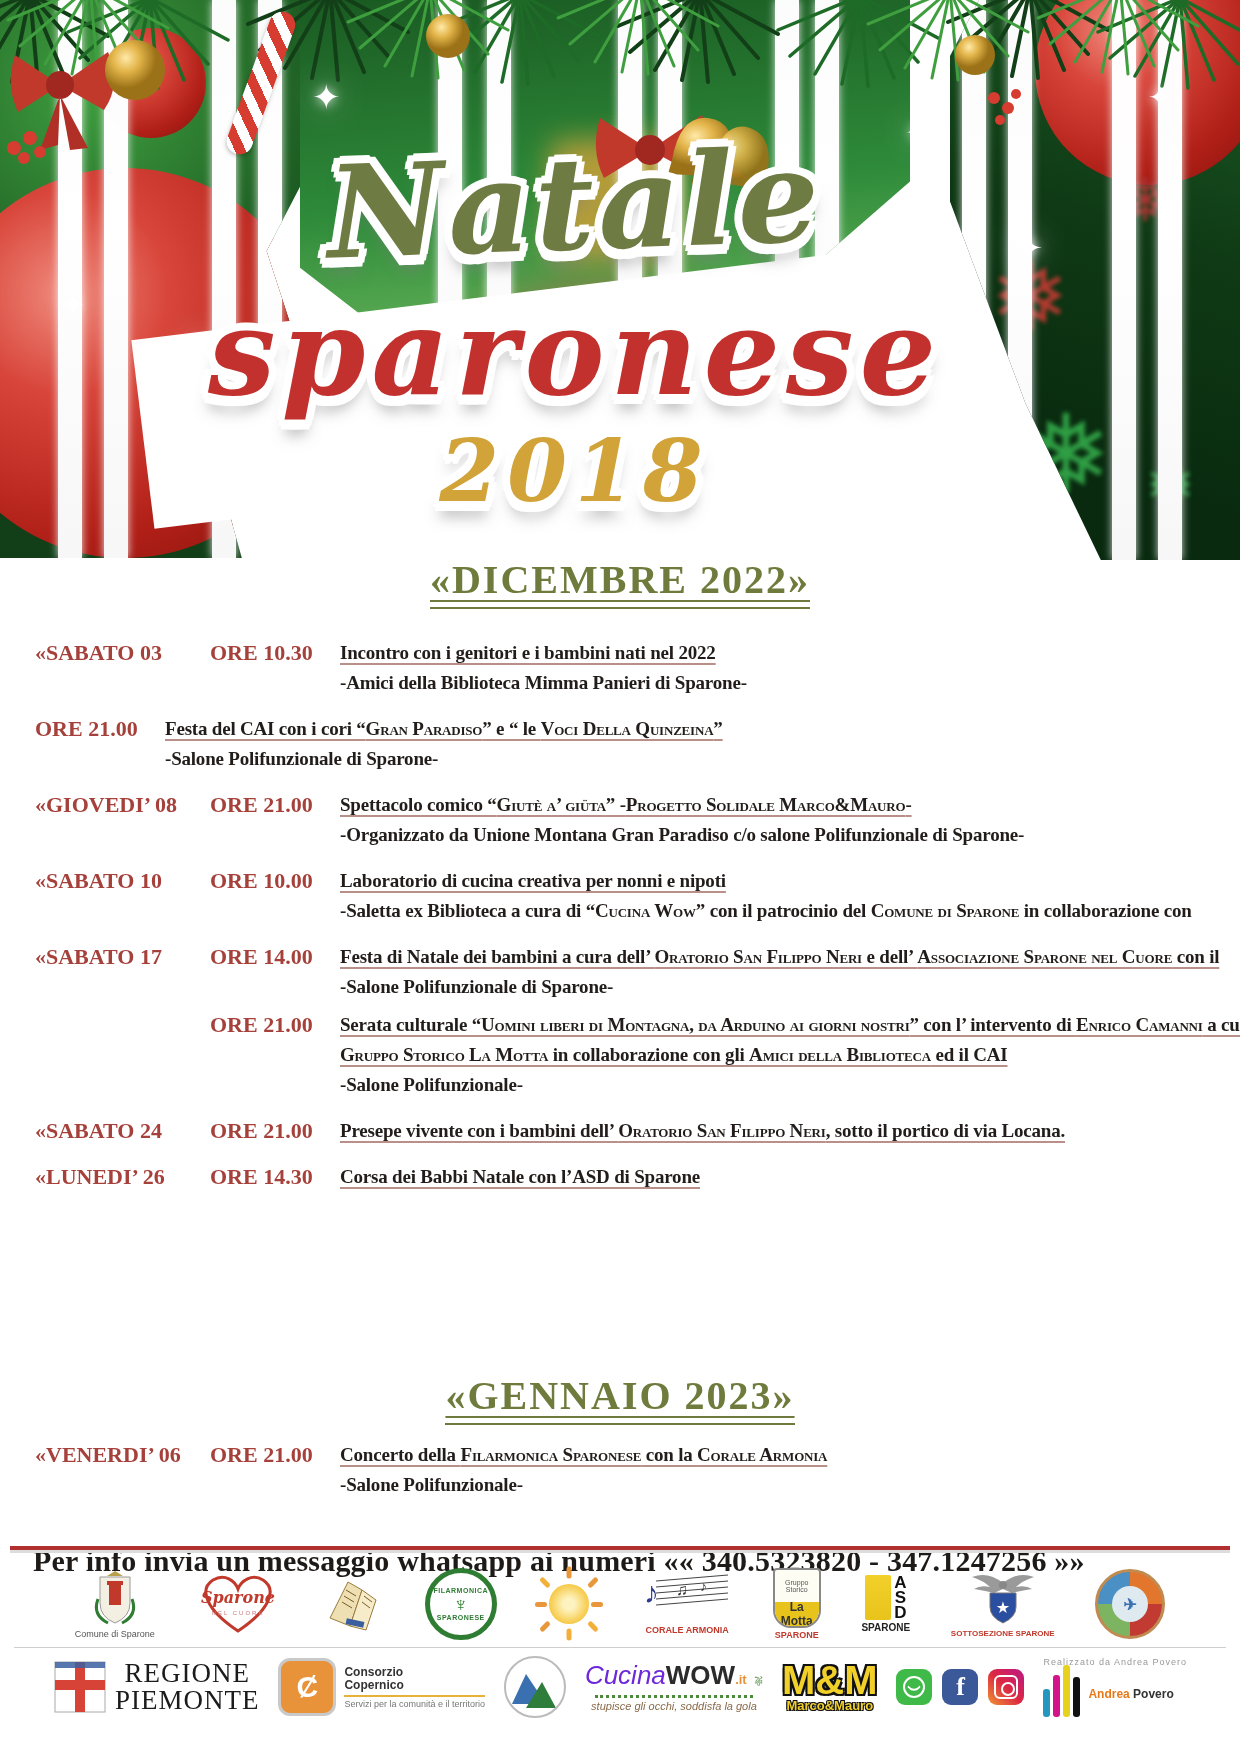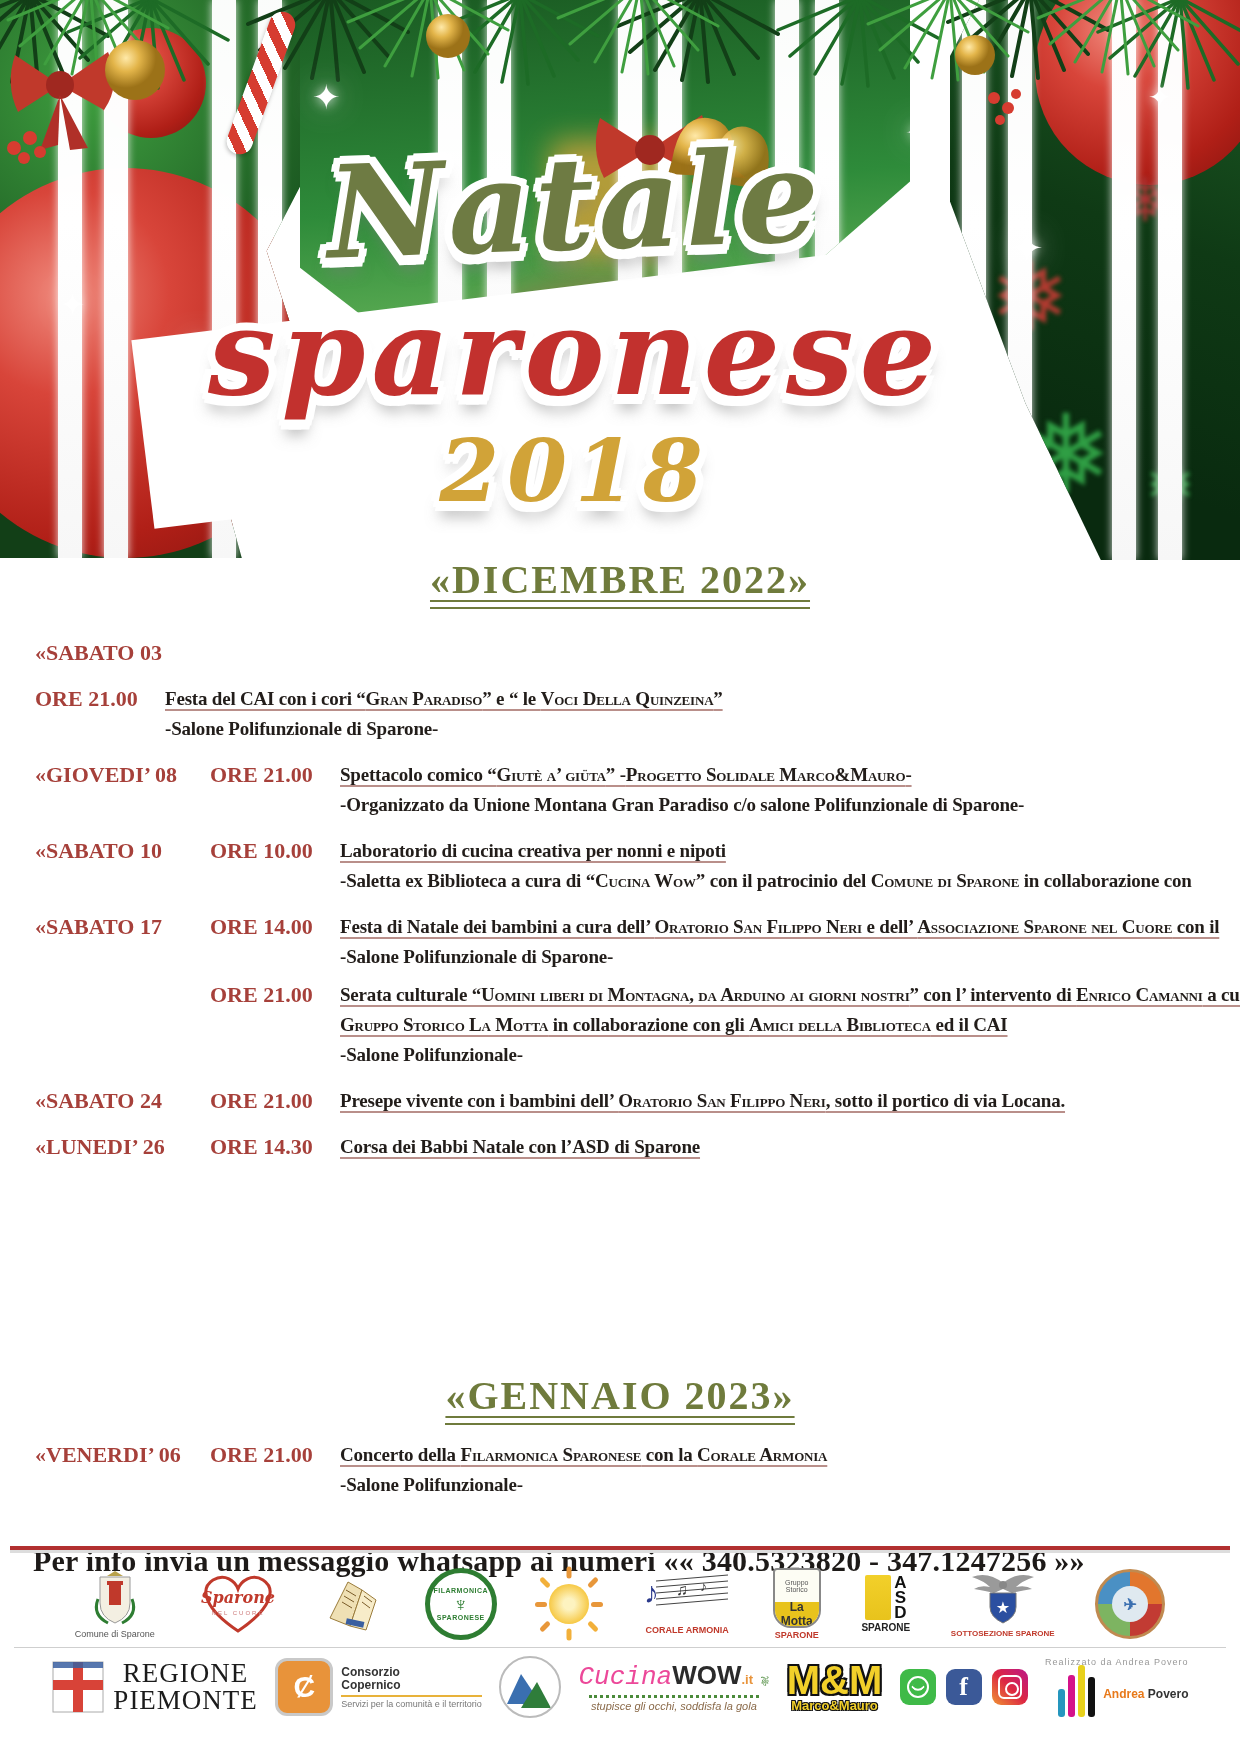--- a/index.html
+++ b/index.html
@@ -94,40 +94,40 @@
   .copern{display:flex;align-items:center;gap:8px;text-align:left;}
   .copern .sq{width:52px;height:52px;border-radius:12px;background:#e8933a;border:3px solid #c9c9c9;
      color:#fff;font-size:30px;font-weight:bold;display:flex;align-items:center;justify-content:center;}
   .copern .t1c{font-size:12px;font-weight:bold;color:#333;line-height:13px;}
   .copern .t2c{font-size:9px;color:#777;line-height:10px;border-top:2px solid #e8b23a;margin-top:3px;padding-top:2px;}
   .mount{width:58px;height:58px;border-radius:50%;border:2px solid #bbb;position:relative;overflow:hidden;background:#fff;}
   .mount .m1{position:absolute;left:6px;top:16px;width:0;height:0;border-left:14px solid transparent;border-right:20px solid transparent;border-bottom:30px solid #3a6fb0;}
   .mount .m2{position:absolute;left:20px;top:24px;width:0;height:0;border-left:16px solid transparent;border-right:14px solid transparent;border-bottom:26px solid #2f7d3a;}
   .wow{text-align:center;}
   .wow .l1{font-size:26px;line-height:26px;}
-  .wow .c1{font-family:Liberation Mono, monospace;font-style:italic;color:#ec4899;}
+  .wow .c1{font-family:Liberation Sans, sans-serif;font-style:italic;color:#6d28d9;}
   .wow .c2{font-weight:bold;color:#2b2b2b;font-family:"Liberation Sans",sans-serif;}
   .wow .c3{font-size:13px;color:#e8933a;font-weight:bold;}
   .wow .dots{border-top:3px dotted #4a8a3a;margin:2px 10px;}
   .wow .tag{font-size:11px;color:#8a6a4a;font-style:italic;}
   .mmlogo{text-align:center;font-family:"Liberation Sans",sans-serif;}
   .mmlogo .big{font-size:40px;line-height:36px;font-weight:bold;color:#f2d02a;
      text-shadow:-2px -2px 0 #111,2px -2px 0 #111,-2px 2px 0 #111,2px 2px 0 #111;}
   .mmlogo .sub{font-size:13px;font-weight:bold;color:#f2d02a;
      text-shadow:-1px -1px 0 #111,1px -1px 0 #111,-1px 1px 0 #111,1px 1px 0 #111;}
   .socials{display:flex;gap:10px;align-items:center;}
   .soc{width:36px;height:36px;border-radius:9px;display:flex;align-items:center;justify-content:center;color:#fff;}
   .soc.wa{background:#3fba48;}
   .soc.fb{background:#3b5998;font-family:"Liberation Serif",serif;font-size:26px;font-weight:bold;}
   .soc.ig{background:linear-gradient(45deg,#f09433,#dc2743 50%,#bc1888);position:relative;}
   .soc.ig .frame{width:20px;height:20px;border:2px solid #fff;border-radius:6px;position:relative;}
   .soc.ig .lens{position:absolute;left:13px;top:13px;width:10px;height:10px;border:2px solid #fff;border-radius:50%;}
   .soc.wa .ph{width:18px;height:18px;border:2px solid #fff;border-radius:50%;position:relative;}
   .soc.wa .ph:after{content:"";position:absolute;left:4px;top:4px;width:8px;height:8px;border:2px solid #fff;border-top:none;border-right:none;border-radius:0 0 0 8px;transform:rotate(-45deg);}
-  .apov{display:flex;flex-direction:column;align-items:flex-end;gap:2px;}
+  .apov{display:flex;flex-direction:column;align-items:flex-start;gap:2px;}
   .apov .bars{display:flex;align-items:flex-end;gap:3px;height:46px;}
   .apov .bars i{display:block;width:7px;border-radius:3px;}
   .apov .nm{font-size:12px;font-weight:bold;color:#333;}
   .apov .nm b{color:#e8791a;}
   .credit-line{font-size:9px;color:#999;letter-spacing:1px;margin-bottom:2px;}
   .shield-lm{width:44px;height:56px;border:2px solid #888;border-radius:4px 4px 18px 18px;overflow:hidden;background:#fdfdf4;display:flex;flex-direction:column;}
   .shield-lm .top{flex:1;display:flex;align-items:center;justify-content:center;font-size:7px;color:#555;}
   .shield-lm .bot{height:24px;background:#e8c31c;display:flex;align-items:center;justify-content:center;font-weight:bold;font-size:12px;color:#333;}
 </style>
 </head>
@@ -260,20 +260,29 @@
     <div class="title t2">sparonese</div>
     <div class="title t3">2018</div>
   </div>
 
   <div class="sec-title sec-dicembre">
     <span>«DICEMBRE 2022»</span>
   </div>
   <div class="evlist" id="evlist-0">
       <div class="event">
         <div class="date-cell">«SABATO 03</div>
+        <div class="slots">
+          <div class="slot">
+            <div class="time-cell">ORE 10.30</div>
+            <div class="desc">
+              <div class="line u"><span>Incontro con i genitori e i bambini nati nel 2022</span></div>
+              <div class="line"><span>-Amici della Biblioteca Mimma Panieri di Sparone-</span></div>
+            </div>
+          </div>
+        </div>
       </div>
       <div class="event">
         <div class="slots">
           <div class="slot">
             <div class="time-cell">ORE 21.00</div>
             <div class="desc">
               <div class="line u"><span>Festa del CAI con i cori “</span><span class="sc">Gran Paradiso</span><span>” e “ le </span><span class="sc">Voci Della Quinzeina</span><span>”</span></div>
               <div class="line"><span>-Salone Polifunzionale di Sparone-</span></div>
             </div>
           </div>

